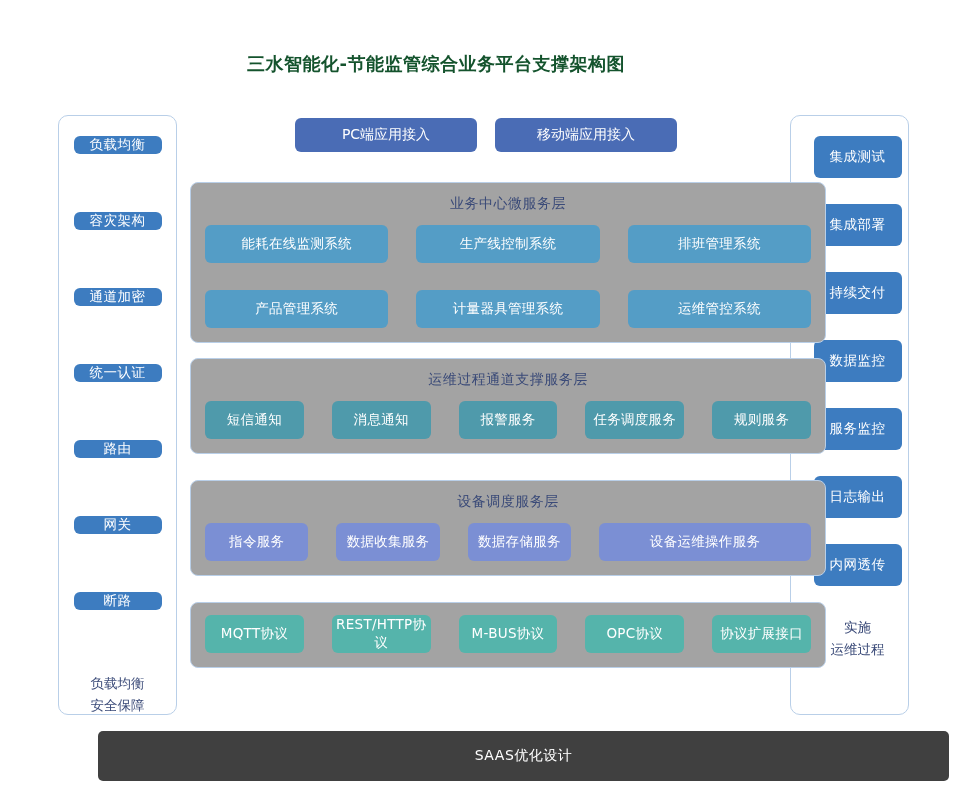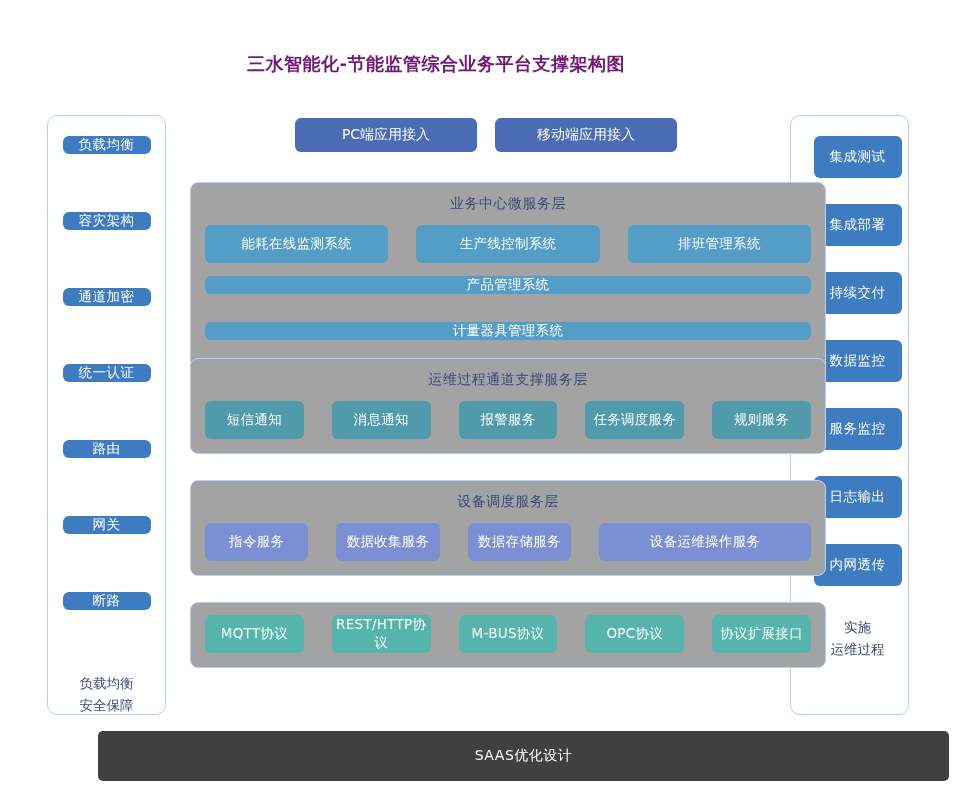--- a/index.html
+++ b/index.html
@@ -9,32 +9,32 @@
     font-family: "DejaVu Sans", "Liberation Sans", sans-serif;
     overflow: hidden;
   }
   #page { position: relative; width: 961px; height: 804px; }
 
   
   .page-title {
     position: absolute; top: 52px; left: 0; width: 872px;
     text-align: center;
     font-size: 18px; font-weight: bold;
-    color: #701a75; letter-spacing: 0.5px;
+    color: #14532d; letter-spacing: 0.5px;
   }
 
   
   .side-card {
     position: absolute; top: 115px; width: 119px; height: 600px;
     border: 1.5px solid #b9cfe8; border-radius: 10px;
     background: #ffffff;
     display: flex; flex-direction: column; align-items: center;
     padding-top: 20px;
   }
-  .side-left { left: 47px; gap: 32px; }
+  .side-left { left: 58px; gap: 32px; }
   .side-right { left: 790px; padding-left: 16px; }
 
   .side-btn {
     width: 88px; height: 42px;
     margin-bottom: 26px;
     background: #3d7cc0;
     border-radius: 6px;
     color: #ffffff; font-size: 13.5px;
     display: flex; align-items: center; justify-content: center;
     letter-spacing: 0.5px;
@@ -62,21 +62,21 @@
     position: absolute; left: 190px; width: 636px;
     border: 1.5px solid #b9cfe8; border-radius: 8px;
     background: #a3a3a3;
     padding: 12px 14px 14px 14px;
   }
   .layer-title {
     text-align: center; font-size: 14px; color: #3a4a78;
     margin-bottom: 12px; letter-spacing: 0.5px;
   }
   .row { display: flex; gap: 28px; }
-  .row + .row { margin-top: 13px; flex-direction: column; }
+  .row + .row { margin-top: 27px; }
 
   .chip {
     height: 38px; border-radius: 6px;
     color: #ffffff; font-size: 13.5px;
     display: flex; align-items: center; justify-content: center;
     text-align: center; flex: 1 1 0;
     letter-spacing: 0.3px;
   }
 
   

